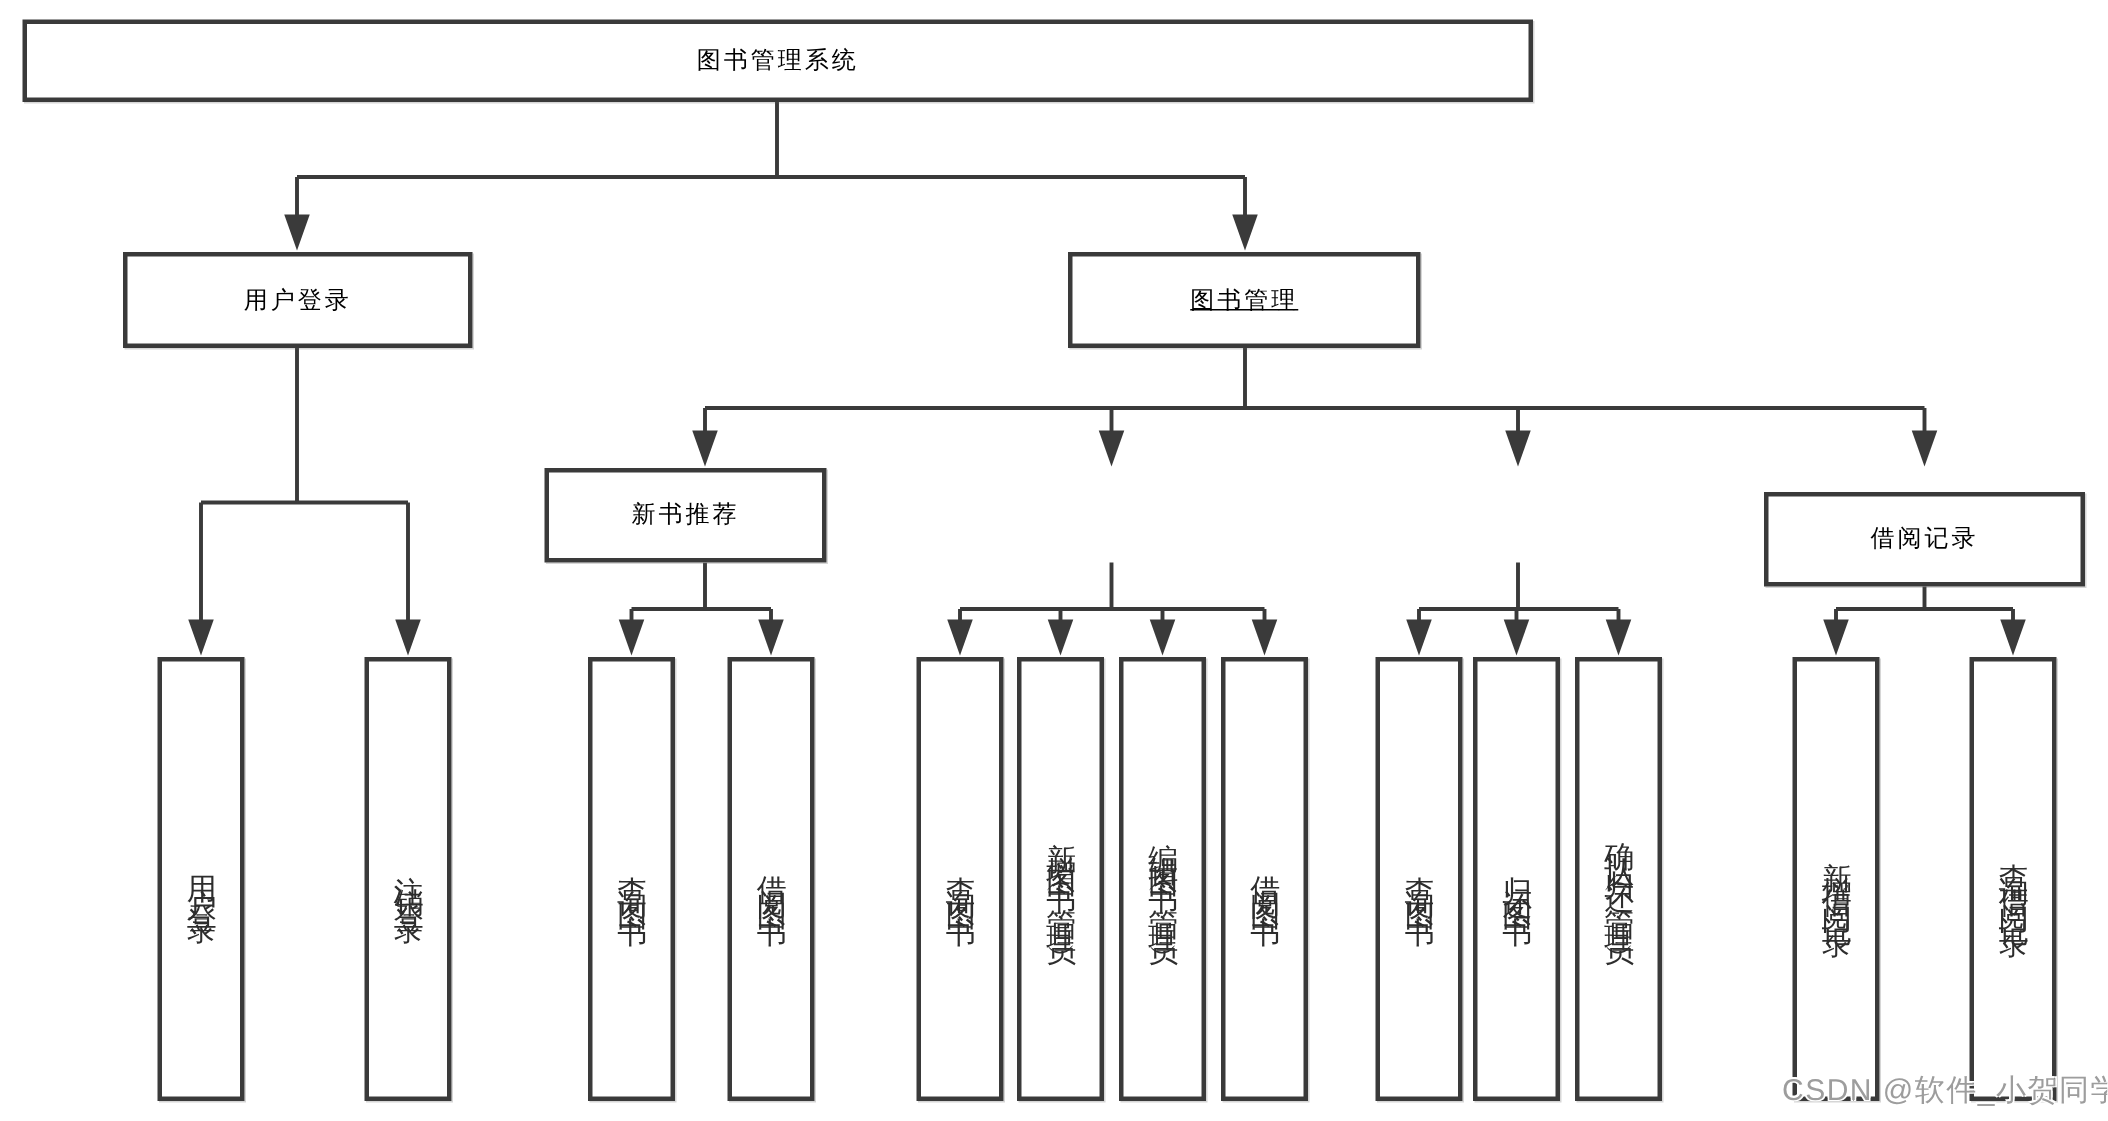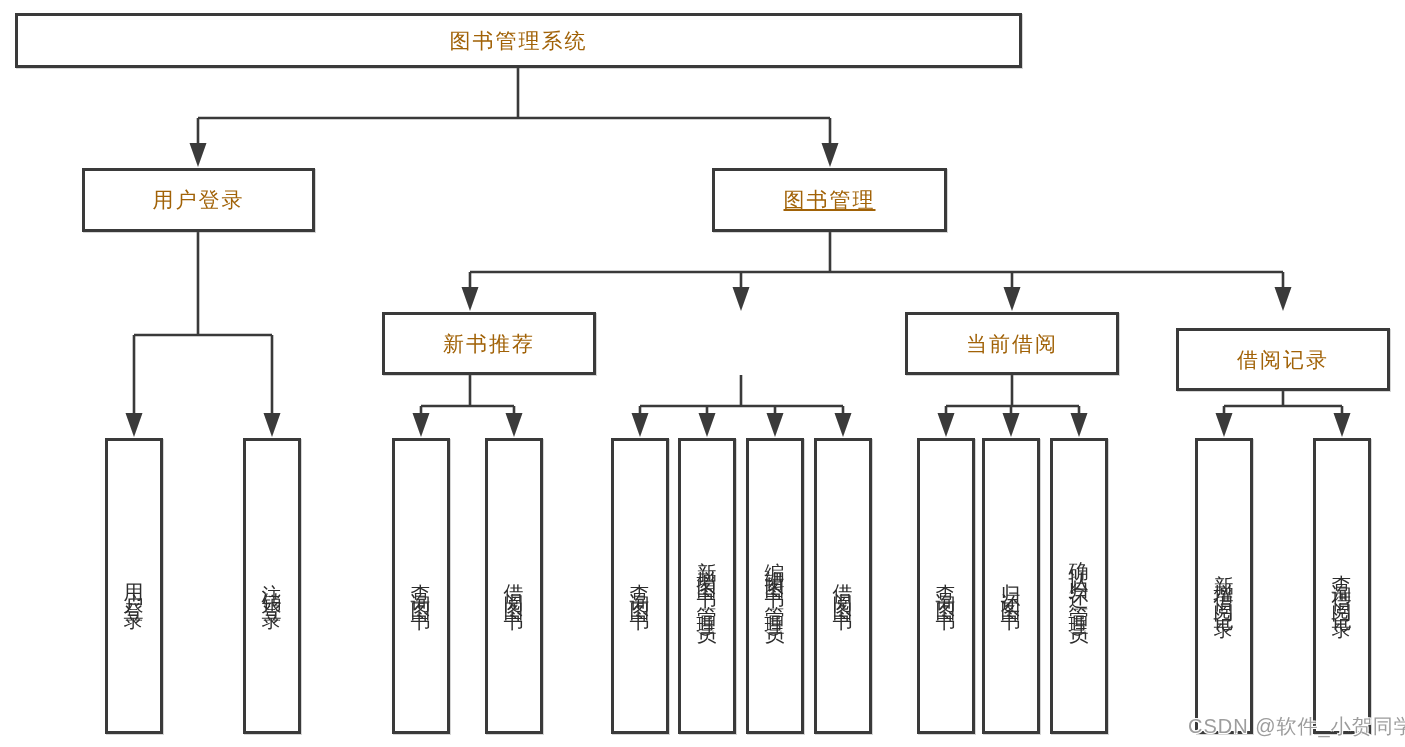--- a/index.html
+++ b/index.html
@@ -21,23 +21,23 @@
     top: 0;
   }
   .hbox {
     position: absolute;
     box-sizing: border-box;
     background: #ffffff;
     border: 3px solid #3a3a3a;
     display: flex;
     align-items: center;
     justify-content: center;
-    font-size: 21px;
+    font-size: 16px;
     letter-spacing: 2px;
-    color: #a16207;
+    color: #000000;
     box-shadow: 1px 1px 0 rgba(90,90,90,0.25);
   }
   .vbox {
     position: absolute;
     box-sizing: border-box;
     background: #ffffff;
     border: 3px solid #3a3a3a;
     width: 58px;
     top: 438px;
     height: 296px;
@@ -110,22 +110,21 @@
       <polygon points="1215.5,413 1232.5,413 1224,437"></polygon>
       <polygon points="1333.5,413 1350.5,413 1342,437"></polygon>
     </g>
   </svg>
 
   <div class="hbox" style="left:15px; top:13px; width:1007px; height:55px;">图书管理系统</div>
 
   <div class="hbox" style="left:82px; top:168px; width:233px; height:64px;">用户登录</div>
   <div class="hbox" style="left:712px; top:168px; width:235px; height:64px;text-decoration:underline;">图书管理</div>
 
-  <div class="hbox" style="left:382px; top:312px; width:214px; height:63px;">新书推荐</div>
-  <div class="hbox" style="left:905px; top:312px; width:214px; height:63px;">当前借阅</div>
+  <div class="hbox" style="left:363px; top:312px; width:188px; height:63px;">新书推荐</div>
   <div class="hbox" style="left:1176px; top:328px; width:214px; height:63px;">借阅记录</div>
 
   <div class="vbox" style="left:105px;">
     <span class="vtext">用户登录</span>
   </div>
   <div class="vbox" style="left:243px;">
     <span class="vtext">注销登录</span>
   </div>
 
   <div class="vbox" style="left:392px;">

